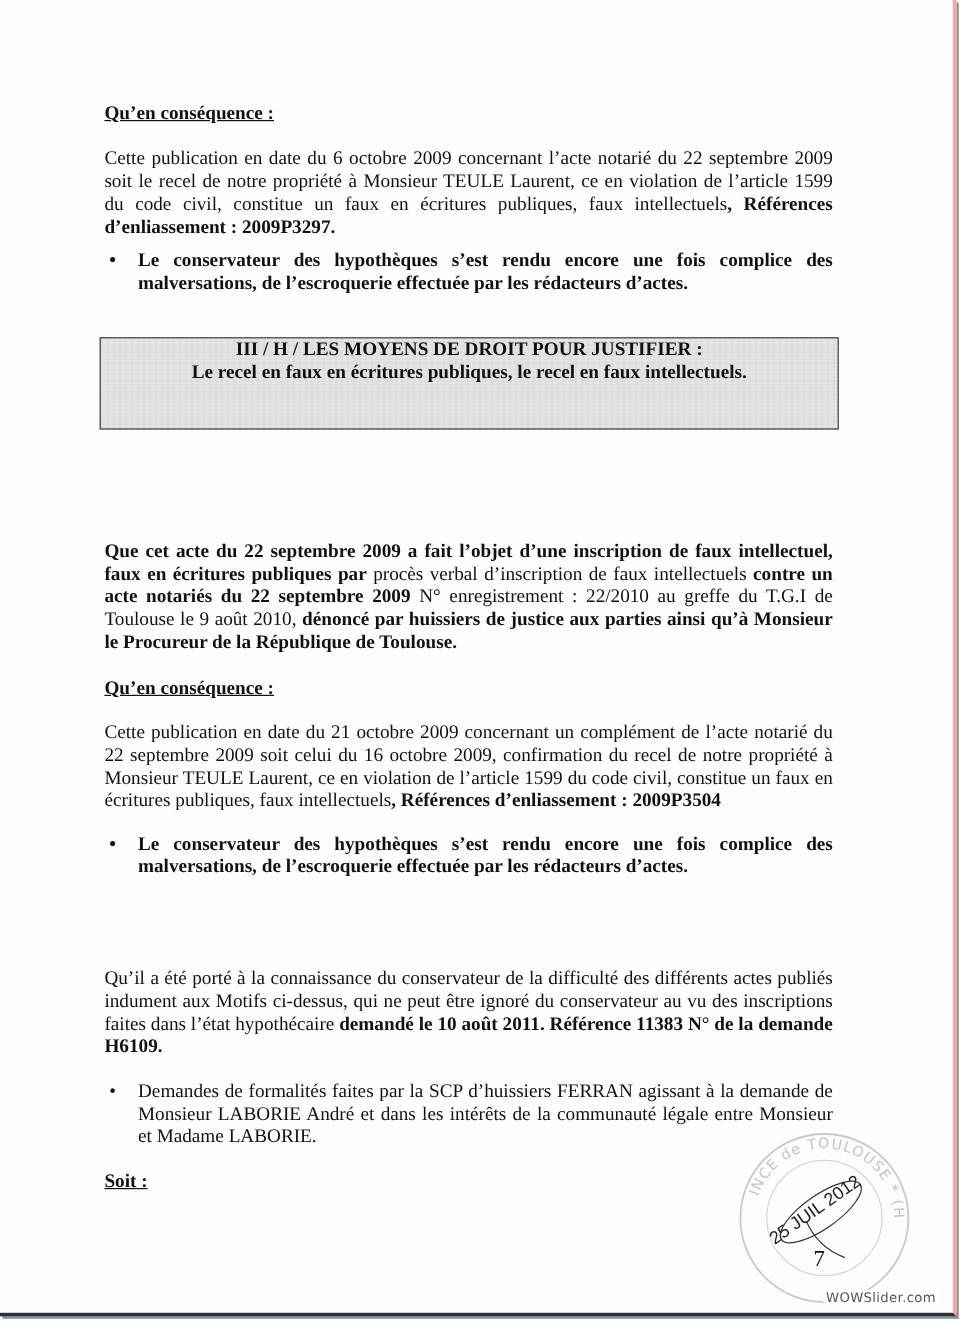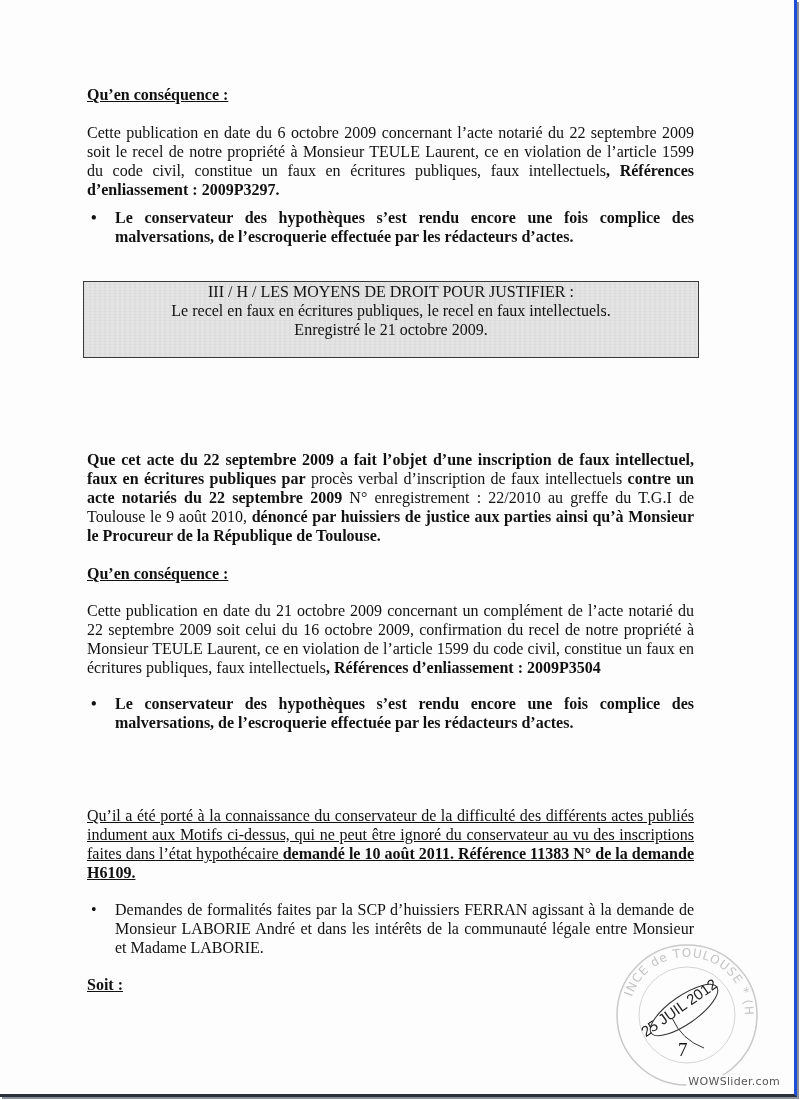--- a/index.html
+++ b/index.html
@@ -14,21 +14,21 @@
       overflow: hidden;
       font-family: "Liberation Serif", "DejaVu Serif", serif;
       color: #111;
     }
     .page {
       position: absolute;
       left: 0; top: 0;
       width: 794px;
       height: 1094px;
       background: #fdfdfd;
-      border-right: 3px solid #1d4ed8;
+      border-right: 3px solid #fca5a5;
       border-bottom: 3px solid #2b2f3a;
       box-shadow: 2px 2px 0 #8a8f9c;
     }
     .content {
       position: absolute;
       left: 87px;
       width: 607px;
       font-size: 16px;
       line-height: 19px;
       text-align: justify;
@@ -60,21 +60,21 @@
     .box {
       position: absolute;
       left: 83px;
       width: 616px;
       border: 1.5px solid #3a3a3a;
       background:
         repeating-linear-gradient(90deg, rgba(0,0,0,0.025) 0 2px, rgba(255,255,255,0) 2px 5px),
         repeating-linear-gradient(0deg, rgba(0,0,0,0.02) 0 1px, rgba(255,255,255,0) 1px 3px),
         #e4e4e4;
       text-align: center;
-      font-weight: normal;
+      font-weight: bold;
       font-size: 16px;
       line-height: 19px;
       box-sizing: border-box;
     }
     .box1 { top: 281px; height: 77px; padding-top: 0px; }
     .box2 { top: 765px; height: 23px; padding-top: 1px; }
     .box .line { display: block; }
 
     .stamp {
       position: absolute;
@@ -114,41 +114,40 @@
   </div>
 
   <div class="bullet bold" style="top:208px;">
     <span class="dot">•</span>
     <span>Le conservateur des hypothèques s’est rendu encore une fois complice des malversations, de l’escroquerie effectuée par les rédacteurs d’actes.</span>
   </div>
 
   <div class="box box1">
     <span class="line">III / H / LES MOYENS DE DROIT POUR JUSTIFIER :</span>
     <span class="line">Le recel en faux en écritures publiques, le recel en faux intellectuels.</span>
-    <span class="line">Enregistré le 21 octobre 2009.</span>
   </div>
 
 
   <div class="content" style="top:450px;">
     <p><b>Que cet acte du 22 septembre 2009 a fait l’objet d’une inscription de faux intellectuel, faux en écritures publiques par</b><span> procès verbal d’inscription de faux intellectuels </span><b>contre un acte notariés du 22 septembre 2009</b><span> N° enregistrement : 22/2010 au greffe du T.G.I de Toulouse le 9 août 2010, </span><b>dénoncé par huissiers de justice aux parties ainsi qu’à Monsieur le Procureur de la République de Toulouse.</b></p>
   </div>
 
   <div class="heading" style="top:564px;">Qu’en conséquence :</div>
 
   <div class="content" style="top:601px;">
     <p><span>Cette publication en date du 21 octobre 2009 concernant un complément de l’acte notarié du 22 septembre 2009 soit celui du 16 octobre 2009, confirmation du recel de notre propriété à Monsieur TEULE Laurent, ce en violation de l’article 1599 du code civil, constitue un faux en écritures publiques, faux intellectuels</span><b>, Références d’enliassement : 2009P3504</b></p>
   </div>
 
   <div class="bullet bold" style="top:694px;">
     <span class="dot">•</span>
     <span>Le conservateur des hypothèques s’est rendu encore une fois complice des malversations, de l’escroquerie effectuée par les rédacteurs d’actes.</span>
   </div>
 
 
-  <div class="content" style="top:806px;text-decoration:underline;">
+  <div class="content" style="top:806px;">
     <p><span>Qu’il a été porté à la connaissance du conservateur de la difficulté des différents actes publiés indument aux Motifs ci-dessus, qui ne peut être ignoré du conservateur au vu des inscriptions faites dans l’état hypothécaire </span><b>demandé le 10 août 2011. Référence 11383 N° de la demande H6109.</b></p>
   </div>
 
   <div class="bullet" style="top:900px;">
     <span class="dot">•</span>
     <span>Demandes de formalités faites par la SCP d’huissiers FERRAN agissant à la demande de Monsieur LABORIE André et dans les intérêts de la communauté légale entre Monsieur et Madame LABORIE.</span>
   </div>
 
   <div class="heading" style="top:975px;">Soit :</div>
 

